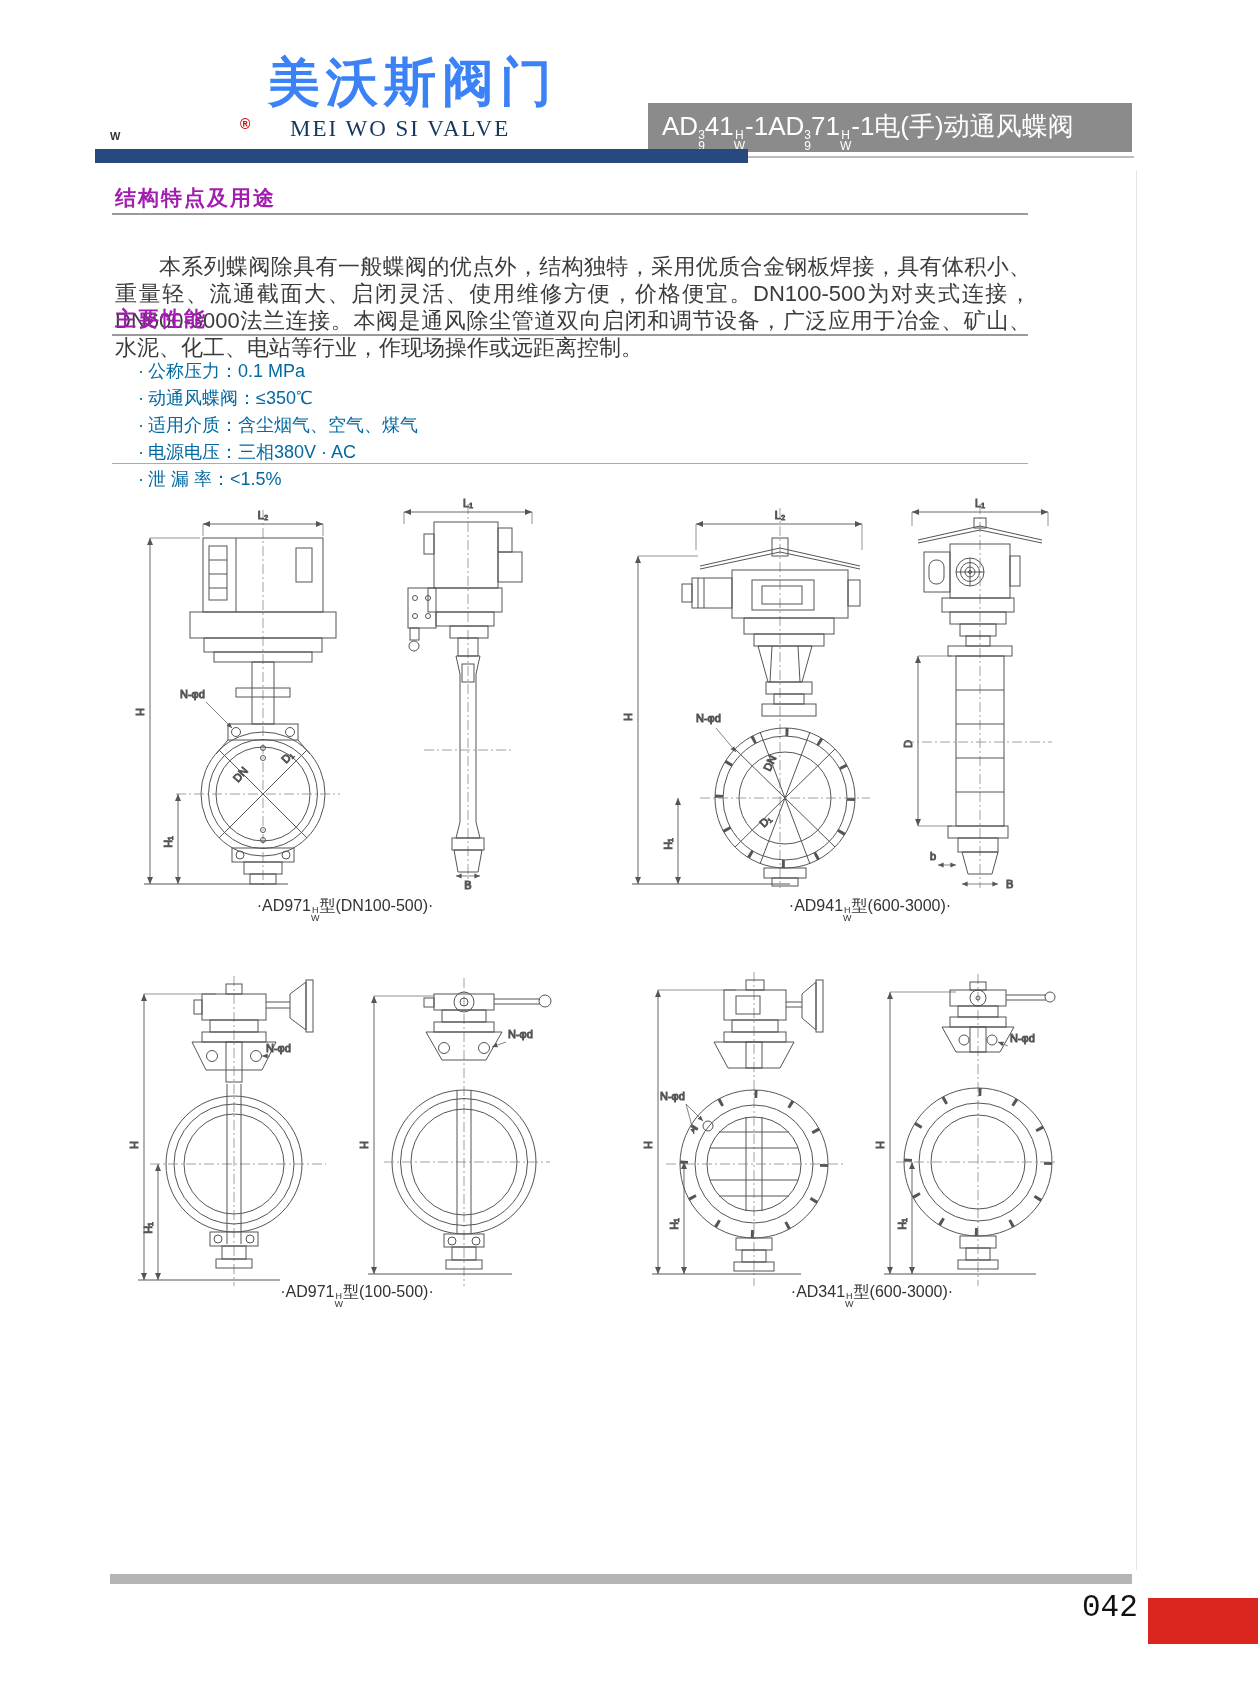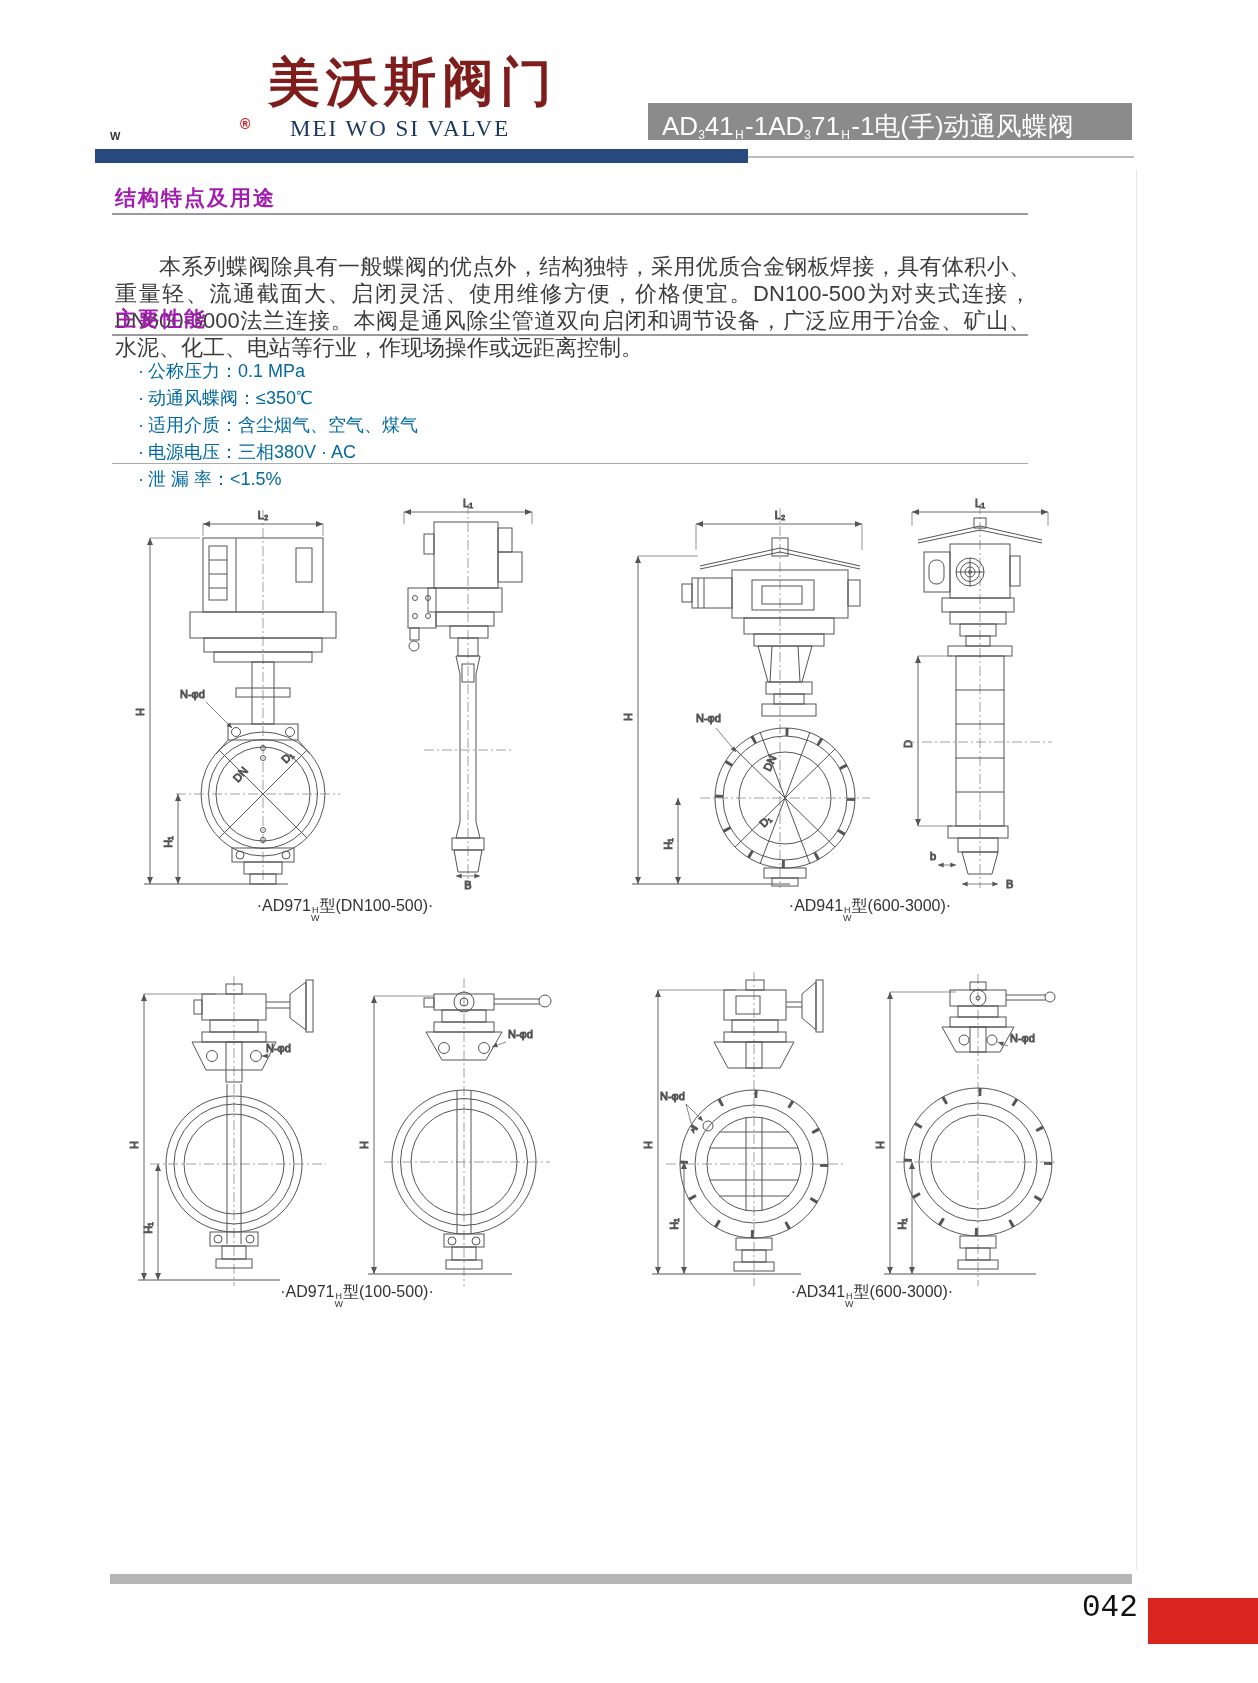--- a/index.html
+++ b/index.html
@@ -4,24 +4,24 @@
 <style>
   html,body{margin:0;padding:0;background:#f3f3f3;}
   .page{position:relative;width:1258px;height:1683px;background:#ffffff;margin:0 auto;
         font-family:"Liberation Sans",sans-serif;color:#333;overflow:hidden;}
   .abs{position:absolute;}
 
   
   .logo-mark{left:106px;top:48px;width:140px;height:105px;}
   .logo-reg{left:240px;top:116px;font-size:14px;color:#cf0a12;font-weight:700;}
   .brand-cn{left:268px;top:48px;font-size:52px;font-weight:700;letter-spacing:6px;
-            font-family:"DejaVu Serif","Liberation Serif",serif;color:#7f1d1d;}
+            font-family:"DejaVu Serif","Liberation Serif",serif;color:#3b82f6;}
   .brand-en{left:290px;top:116px;font-size:23px;letter-spacing:2px;color:#17375e;
             font-family:"Liberation Serif",serif;}
-  .title-bar{left:648px;top:103px;width:484px;height:37px;background:#8b8b8b;color:#fff;
+  .title-bar{left:648px;top:103px;width:484px;height:49px;background:#8b8b8b;color:#fff;
              font-size:26px;line-height:47px;padding-left:14px;box-sizing:border-box;white-space:nowrap;}
   .stack{display:inline-flex;flex-direction:column;align-items:center;vertical-align:-4px;
          font-size:12px;line-height:11px;}
   .navy-bar{left:95px;top:149px;width:653px;height:14px;background:#27497e;}
   .header-rule{left:748px;top:156px;width:386px;height:2px;background:#bdbdbd;}
   .right-edge{left:1136px;top:170px;width:1px;height:1400px;background:#e4e4e4;}
 
   
   .sec-h{font-size:21px;font-weight:700;color:#a21caf;letter-spacing:2px;}
   .rule{background:#9a9a9a;height:2px;}

